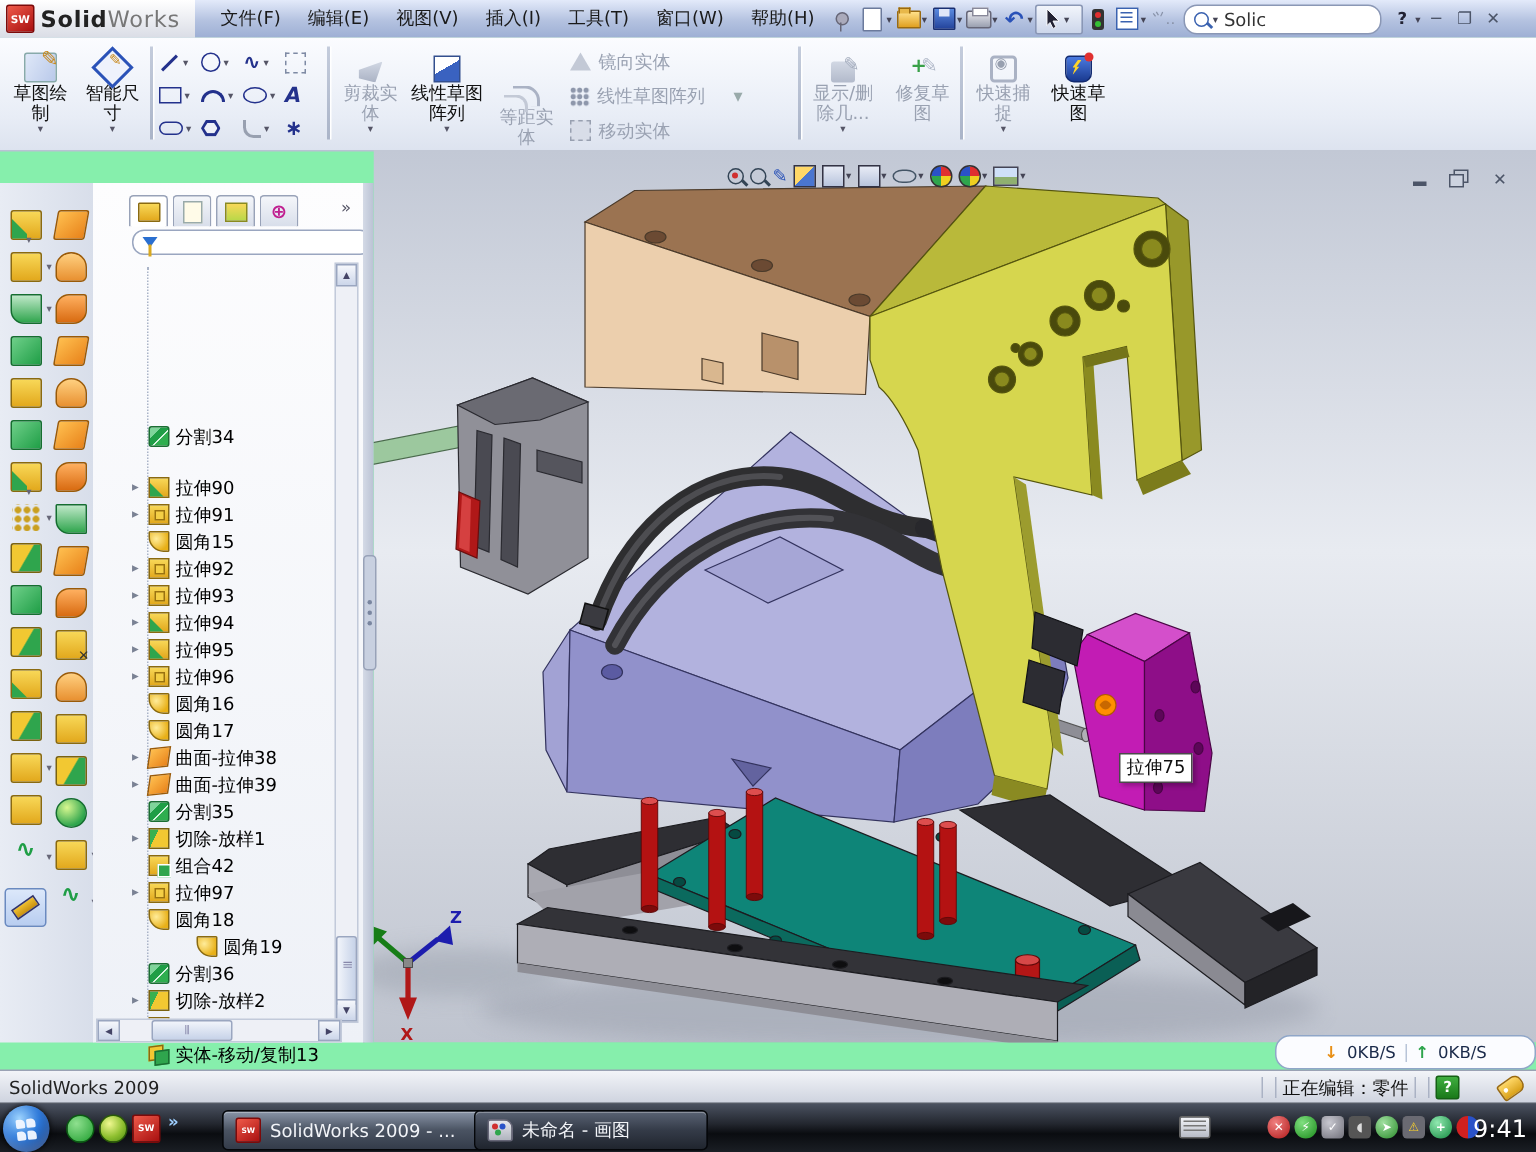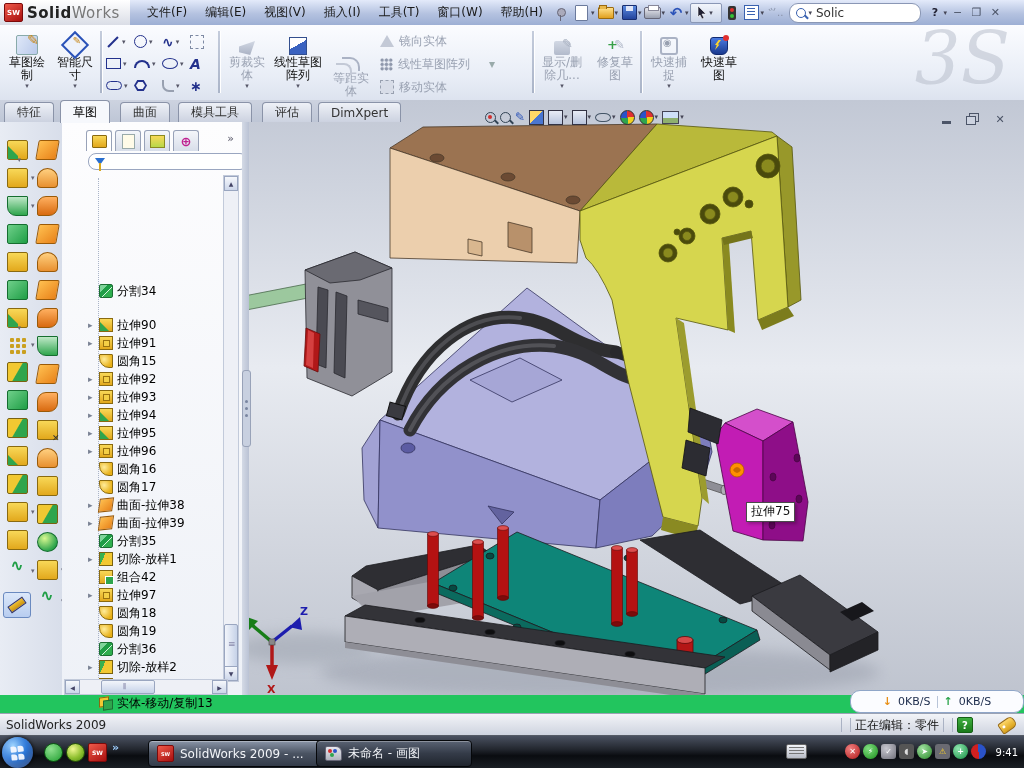--- a/index.html
+++ b/index.html
@@ -1,18 +1,18 @@
 <!DOCTYPE html>
 <html><head>
 <meta charset="utf-8">
 <style>
   html,body{margin:0;padding:0;background:#333;}
   .app{position:relative;width:1024px;height:768px;overflow:hidden;
        font-family:"DejaVu Sans","Liberation Sans",sans-serif;font-size:12px;color:#111;
-       background:#22c55e;user-select:none;}
+       background:#86efac;user-select:none;}
   
   .titlebar{position:absolute;left:0;top:0;width:1024px;height:25px;
     background:linear-gradient(#e3eafa,#b4c2e0 55%,#9dafd4);border-bottom:1px solid #7485ad;
     display:flex;align-items:center;}
   .logo{display:flex;align-items:center;gap:4px;height:25px;padding:0 10px 0 4px;
     background:linear-gradient(#ffffff,#dadde6);}
   .swcube{background:linear-gradient(145deg,#ef5a4a,#a80f0f);color:#fff;font-weight:bold;
     border-radius:2px;display:flex;align-items:center;justify-content:center;border:1px solid #7c0a0a;}
   .logo .swcube{width:17px;height:17px;font-size:7px;}
   .brand{font-size:15px;letter-spacing:.5px;}
@@ -229,21 +229,21 @@
   .taskbtn.idle{background:linear-gradient(#5a6374,#343b48 50%,#20252e);}
   .taskbtn .swcube{width:15px;height:15px;font-size:5px;flex:none;}
   .painticon{width:15px;height:13px;background:linear-gradient(#e8e8ee,#b0b4be);border:1px solid #667;border-radius:2px 6px 2px 2px;position:relative;flex:none;}
   .painticon::after{content:"";position:absolute;left:2px;top:2px;width:4px;height:4px;border-radius:50%;background:#d03030;box-shadow:5px 0 0 #2a52c8,2px 4px 0 #2fa54d;}
   .tray{position:absolute;top:8px;display:flex;gap:3px;align-items:center;}
   .kbd{width:19px;height:13px;background:linear-gradient(#f2f4f8,#b8bcc6);border:1px solid #666;border-radius:2px;
     background-image:linear-gradient(#f2f4f8,#b8bcc6),none;position:relative;}
   .kbd::after{content:"";position:absolute;left:2px;top:2px;right:2px;height:1px;background:#777;box-shadow:0 3px 0 #777,0 6px 0 #777;}
   .tico{width:15px;height:15px;border-radius:3px;display:flex;align-items:center;justify-content:center;font-size:8px;color:#fff;font-weight:bold;}
   .t-shield{border-radius:45% 45% 50% 50%;}
-  .clock{position:absolute;right:6px;top:0;height:33px;display:flex;align-items:center;color:#fff;font-size:10px;}
+  .clock{position:absolute;right:6px;top:0;height:33px;display:flex;align-items:center;color:#fff;font-size:16px;}
 </style>
 </head>
 <body>
 
 <div class="app">
 
   <div class="titlebar">
     <div class="logo">
       <span class="swcube">SW</span>
       <span class="brand"><b>Solid</b><span>Works</span></span>
@@ -300,21 +300,20 @@
       <span style="color:#333;">Solic</span>
     </span>
     <span class="winbtn helpq">?</span>
       <span class="ddt">▾</span>
     <span class="winbtn">─</span>
     <span class="winbtn">❐</span>
     <span class="winbtn">✕</span>
   </div>
 
   <div class="cmdbar">
-    <div class="watermark">3S</div>
 
     <div class="bigbtn" style="left:4px;top:4px;">
       <div class="bicon">
           <span class="bi-pencil"></span>
         </div>
       <div class="blabel">草图绘制</div>
         <div class="bdd">▾</div>
     </div>
     <div class="bigbtn" style="left:52px;top:4px;">
       <div class="bicon">
@@ -658,28 +657,20 @@
       <span class="vwb">✕</span>
     </div>
 
     
     <div class="tooltip">拉伸75</div>
 
     
     
   </div>
 
-  <div class="tabrow">
-    <div class="rtab" style="left:4px;">特征</div>
-    <div class="rtab active" style="left:60px;">草图</div>
-    <div class="rtab" style="left:120px;">曲面</div>
-    <div class="rtab" style="left:178px;">模具工具</div>
-    <div class="rtab" style="left:262px;">评估</div>
-    <div class="rtab" style="left:318px;">DimXpert</div>
-  </div>
 
   <div class="lefttools">
     <div class="ltcol" style="left:2px;">
       <i class="li ic-gold2 dd"></i>
       <i class="li ic-gold dd"></i>
       <i class="li ic-green2 dd"></i>
       <i class="li ic-green"></i>
       <i class="li ic-gold"></i>
       <i class="li ic-green"></i>
       <i class="li ic-gold2 dd"></i>
@@ -821,21 +812,21 @@
     <div class="trow" style="top:464px;" data-exp="true">
         <span class="exp">▸</span>
         <span class="ti extrudeY"></span>
         <span class="tlbl">拉伸97</span>
       </div>
     <div class="trow" style="top:482px;" data-exp="false">
         <span class="exp">▸</span>
         <span class="ti fillet"></span>
         <span class="tlbl">圆角18</span>
       </div>
-    <div class="trow" style="top:500px;" data-exp="false">
+    <div class="trow" style="top:500px;margin-left:32px;" data-exp="false">
         <span class="exp">▸</span>
         <span class="ti fillet"></span>
         <span class="tlbl">圆角19</span>
       </div>
     <div class="trow" style="top:518px;" data-exp="false">
         <span class="exp">▸</span>
         <span class="ti split"></span>
         <span class="tlbl">分割36</span>
       </div>
     <div class="trow" style="top:536px;" data-exp="true">

